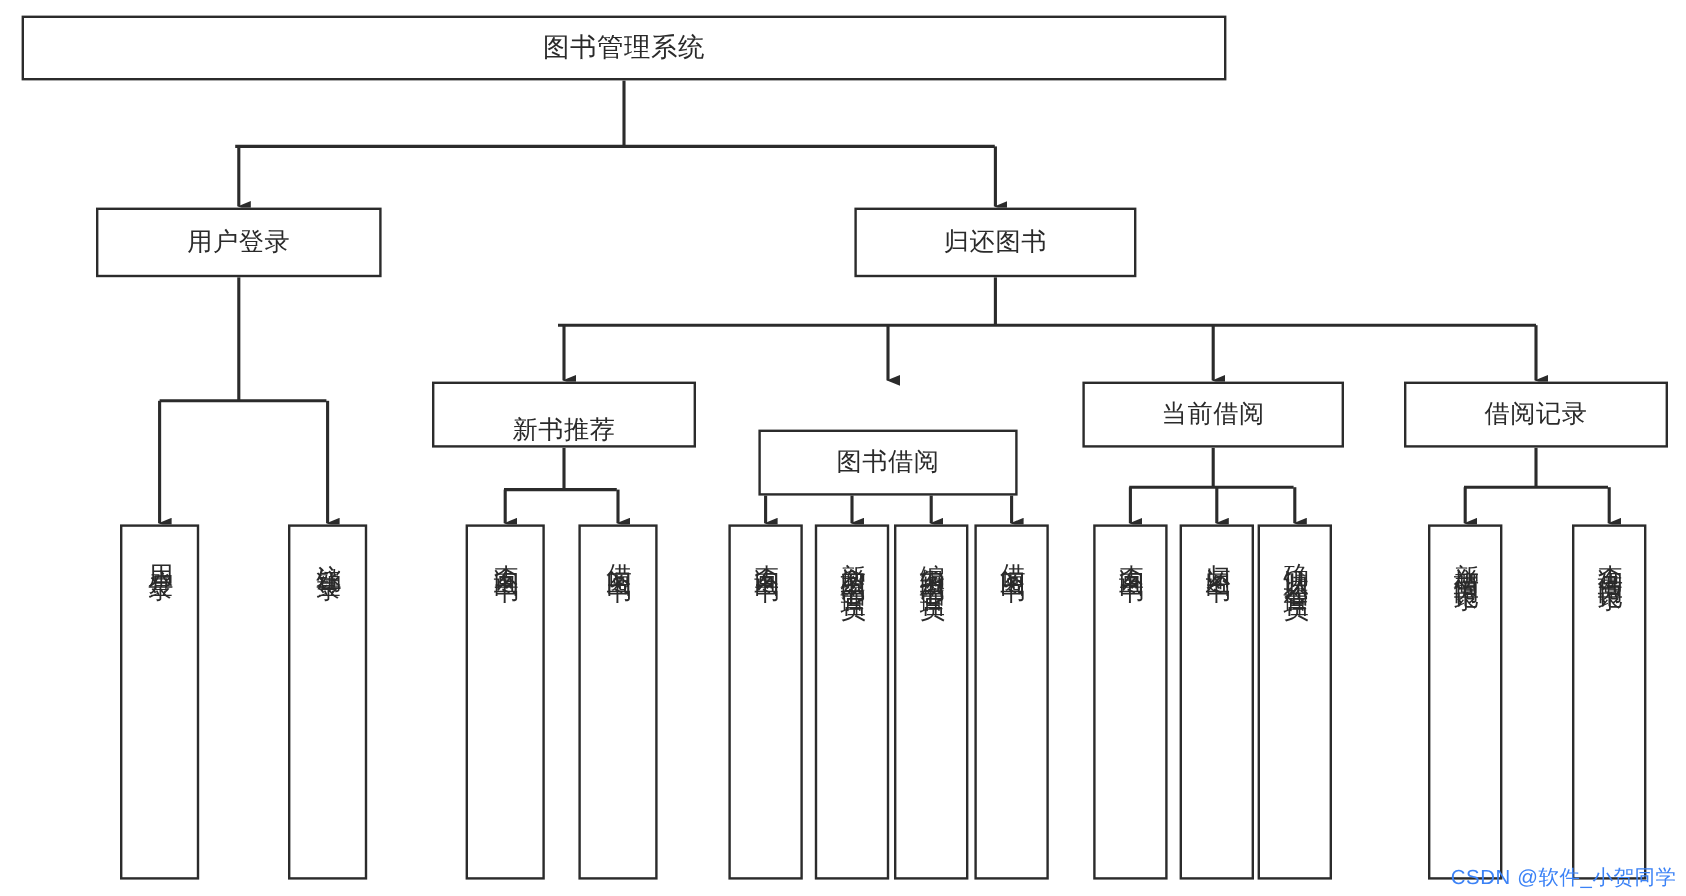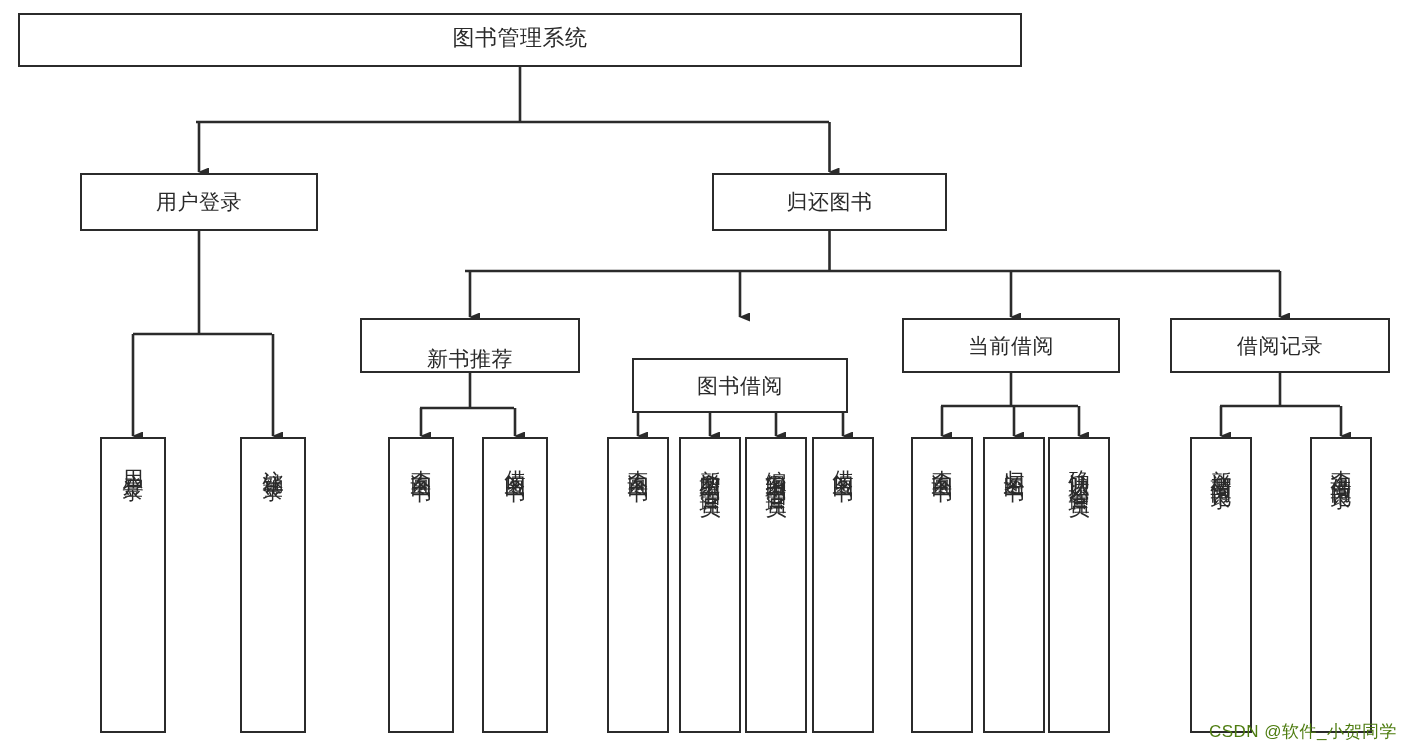--- a/index.html
+++ b/index.html
@@ -62,21 +62,21 @@
   }
   .htext {
     white-space: nowrap;
     display: block;
   }
   #watermark {
     position: absolute;
     right: 8px;
     bottom: 4px;
     font-size: 17px;
-    color: #4d7c0f;
+    color: #3b82f6;
     white-space: nowrap;
     letter-spacing: 0.5px;
     font-family: "Liberation Sans", "DejaVu Sans", sans-serif;
   }
 </style>
 </head>
 <body>
 
 <div id="canvas">
   <svg id="edges" viewBox="0 0 1405 747" width="1405" height="747" xmlns="http://www.w3.org/2000/svg">
@@ -115,21 +115,21 @@
         <path d="M 942 406 L 942 436" marker-end="url(#arrow)"></path>
         <path d="M 1014 406 L 1014 436" marker-end="url(#arrow)"></path>
         <path d="M 1079 406 L 1079 436" marker-end="url(#arrow)"></path>
         <path d="M 1280 373 L 1280 406"></path>
         <path d="M 1220 406 L 1340 406"></path>
         <path d="M 1221 406 L 1221 436" marker-end="url(#arrow)"></path>
         <path d="M 1341 406 L 1341 436" marker-end="url(#arrow)"></path>
       </g>
   </svg>
 
-  <div class="node root horiz" id="n-root" style="left: 18px; top: 13px; width: 1004px; height: 54px; font-family: Liberation Mono, monospace;">
+  <div class="node root horiz" id="n-root" style="left: 18px; top: 13px; width: 1004px; height: 54px;">
     <span class="htext">图书管理系统</span>
   </div>
 
   <div class="node horiz" id="n-user-login" style="left: 80px; top: 173px; width: 238px; height: 58px;">
     <span class="htext">用户登录</span>
   </div>
   <div class="node horiz" id="n-book-manage" style="left: 712px; top: 173px; width: 235px; height: 58px;">
     <span class="htext">归还图书</span>
   </div>
 

